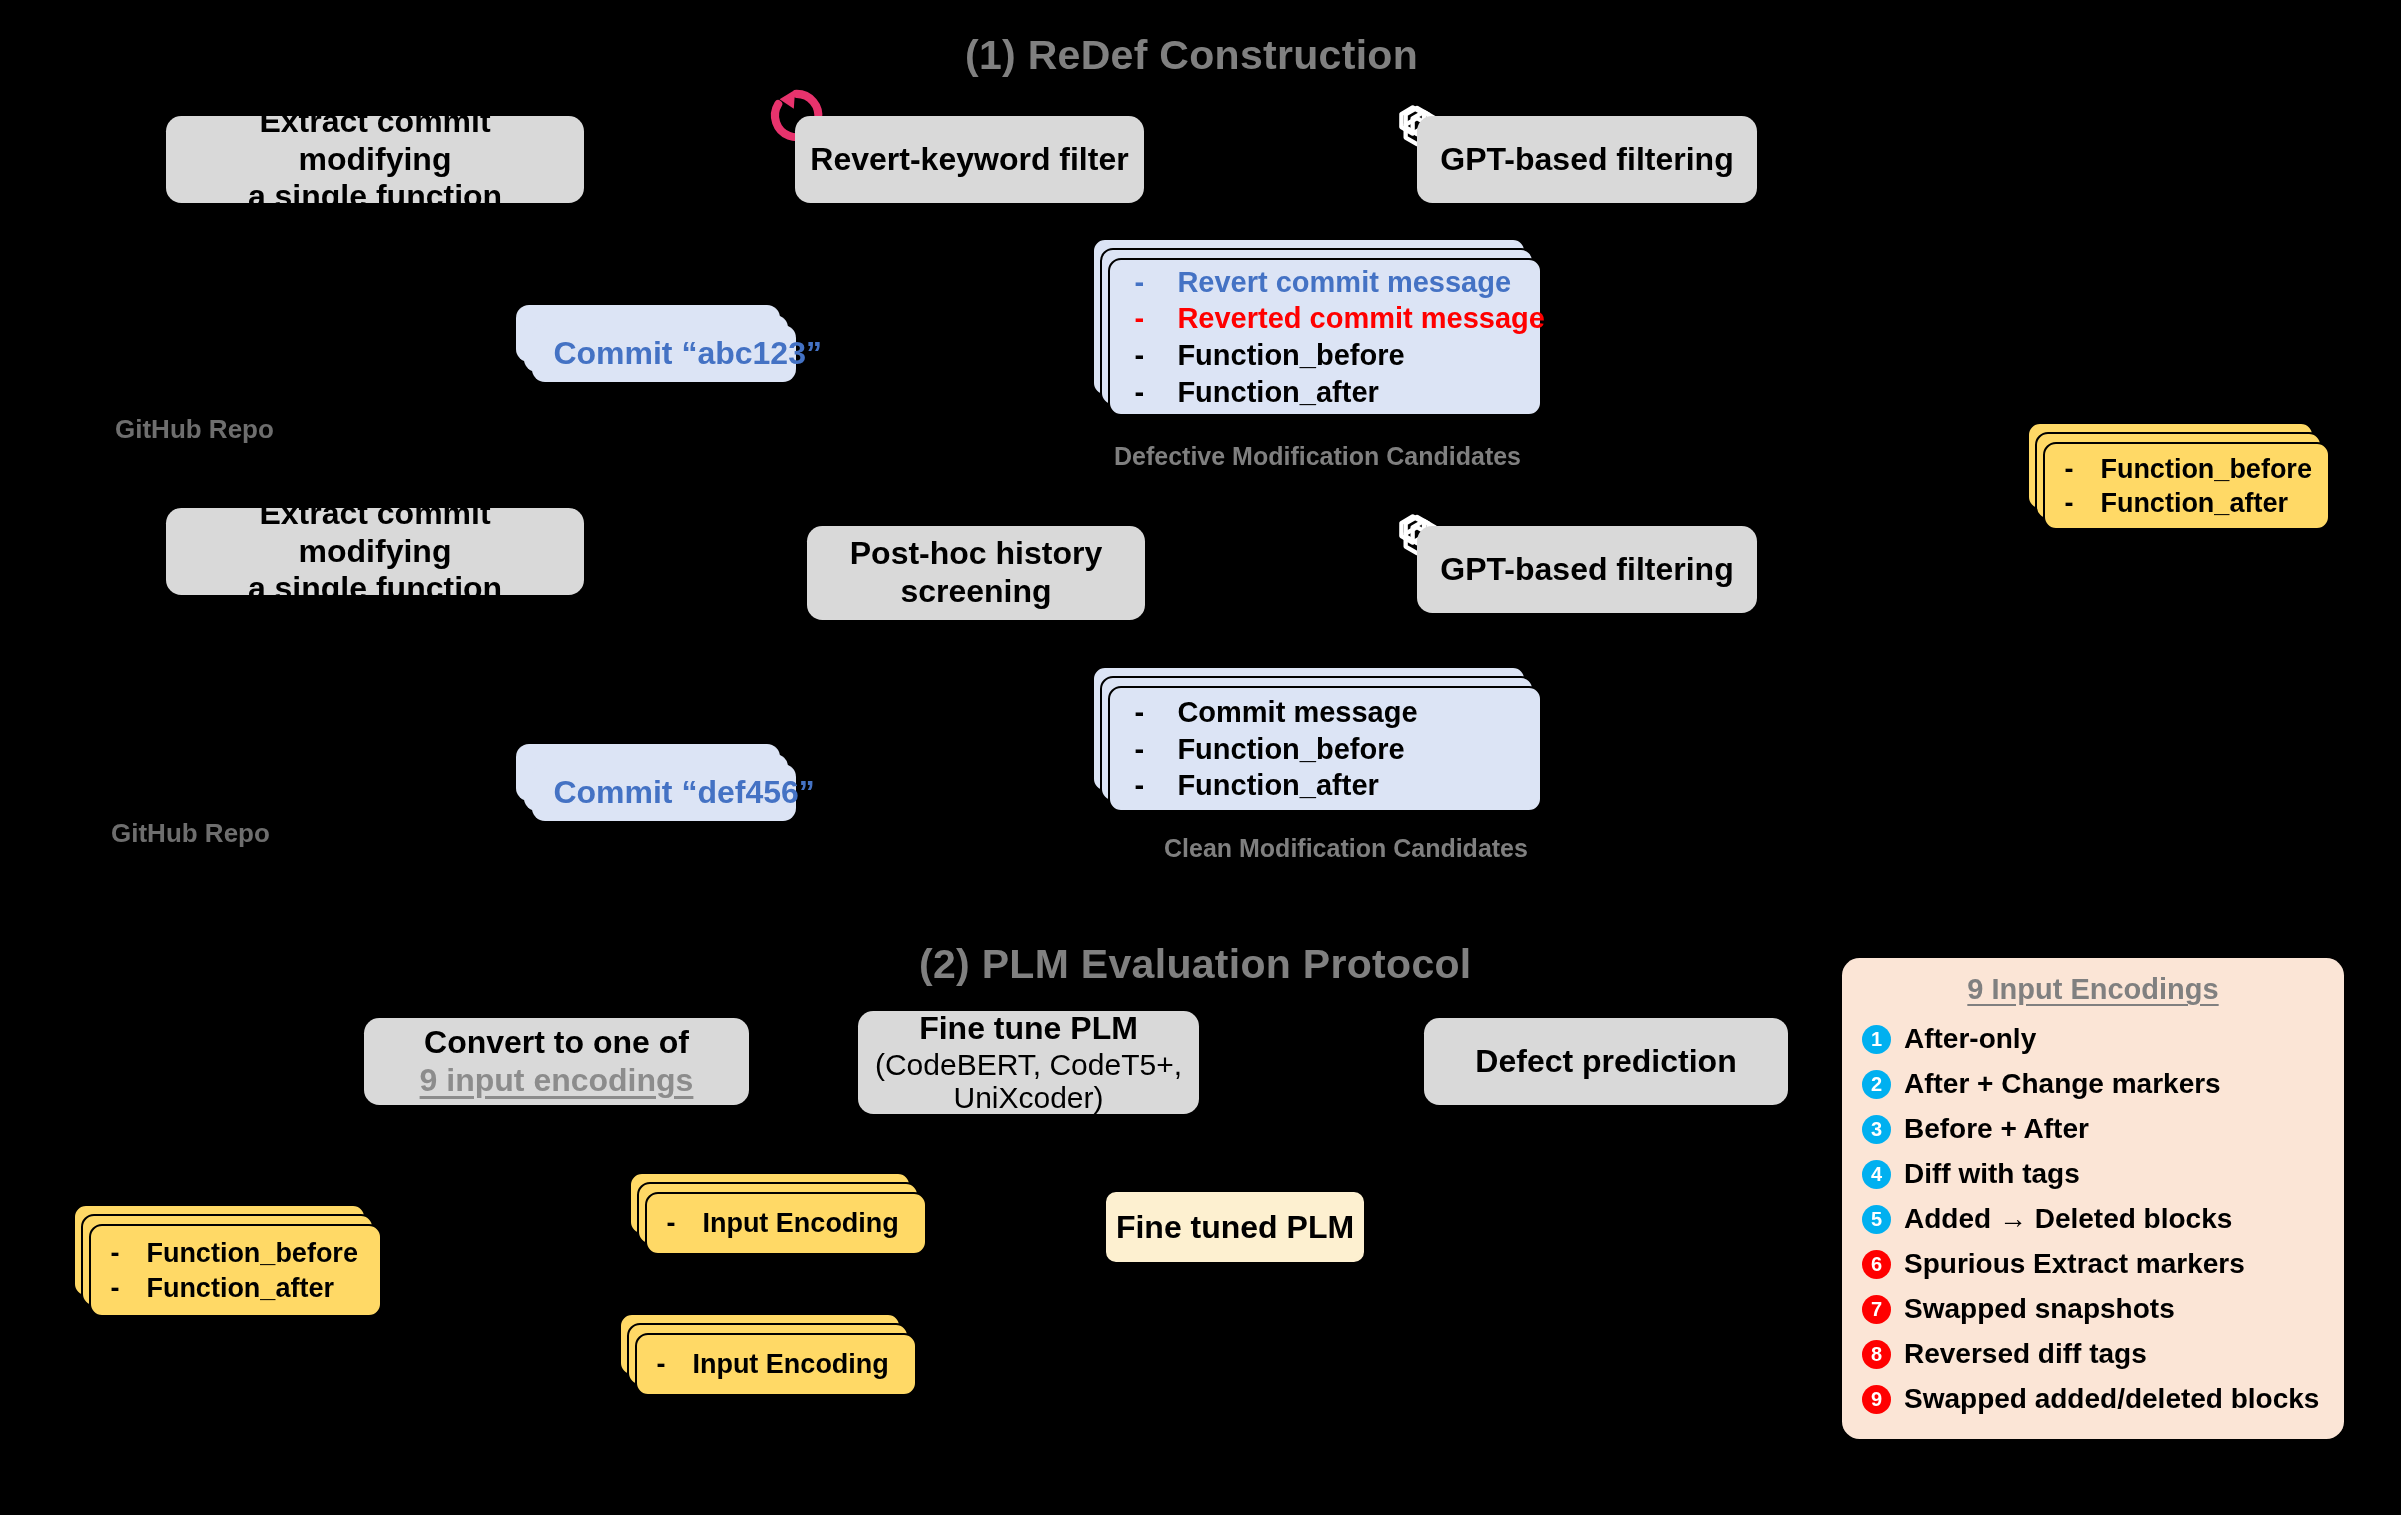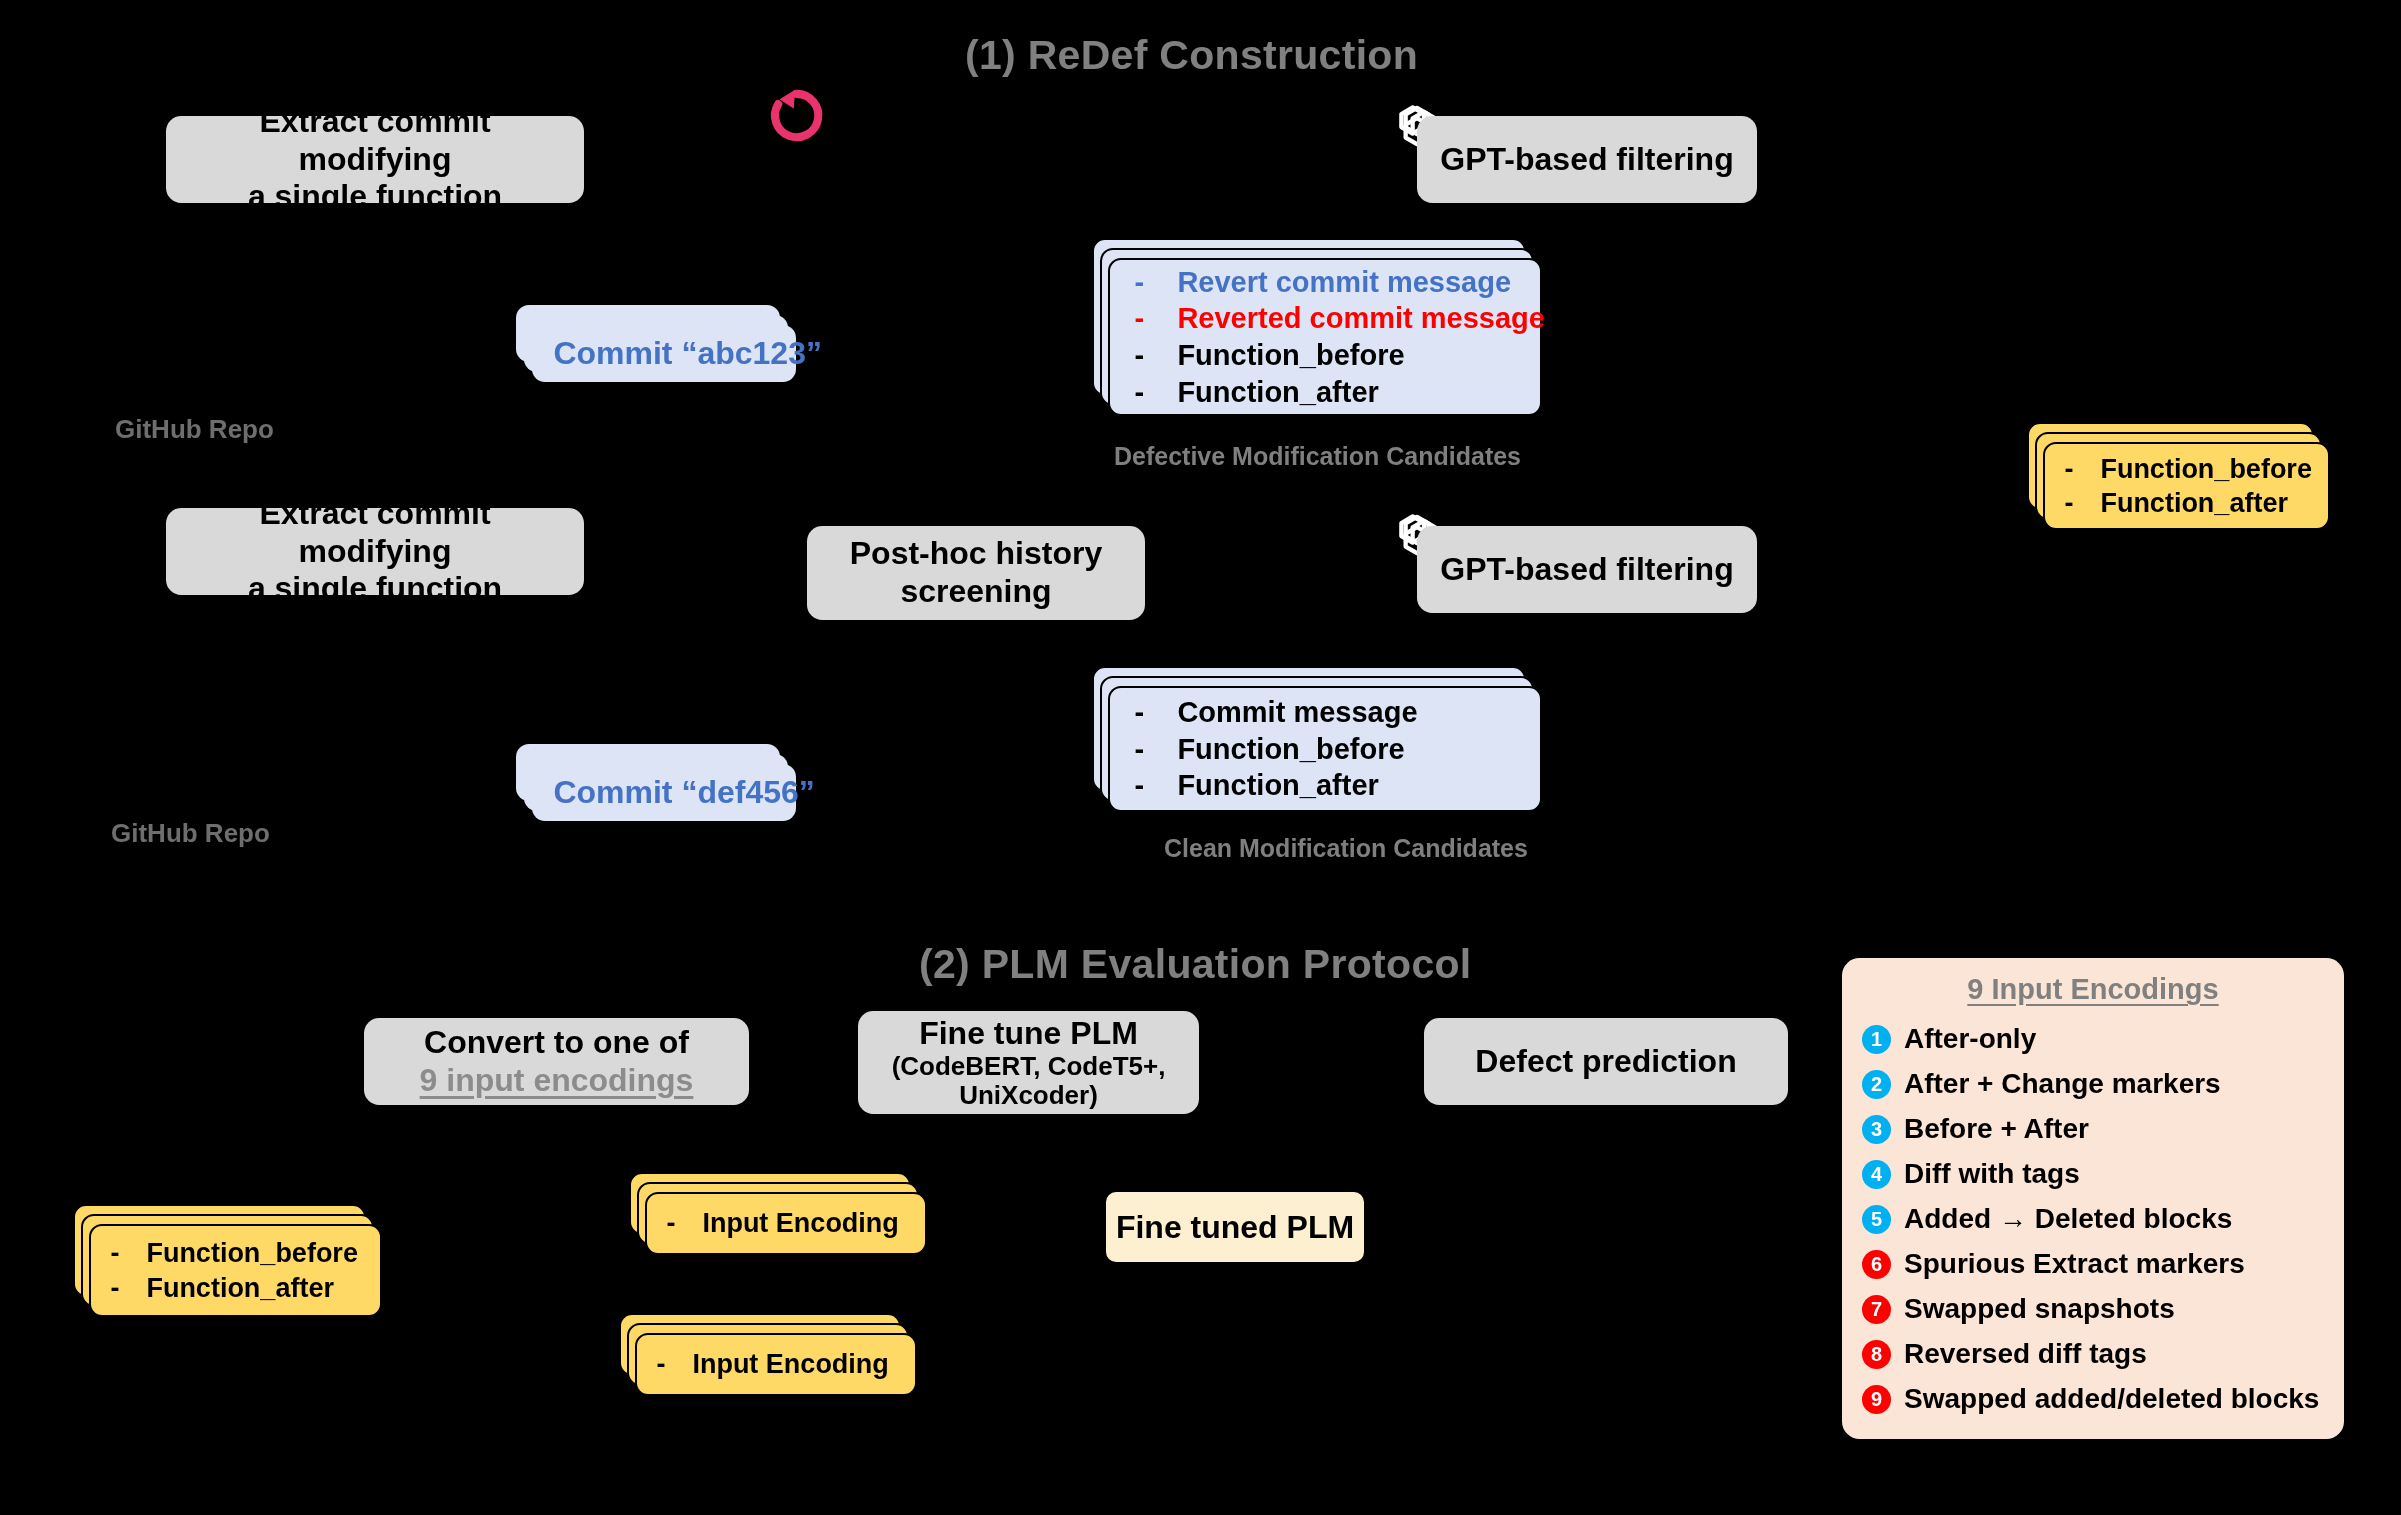--- a/index.html
+++ b/index.html
@@ -9,21 +9,21 @@
 
   
   .sec-title{position:absolute;color:#808080;font-weight:bold;font-size:41px;
              letter-spacing:0.3px;white-space:nowrap;}
 
   
   .gbox{position:absolute;background:#d9d9d9;border-radius:15.3px;
         display:flex;flex-direction:column;align-items:center;justify-content:center;
         color:#000;font-weight:bold;font-size:32px;line-height:1.18;text-align:center;
         padding:0 13px;box-sizing:border-box;}
-  .gbox .sub{font-weight:bold;font-size:26px;line-height:1.12;}
+  .gbox .sub{font-weight:normal;font-size:30px;line-height:1.12;}
 
   
   .caption{position:absolute;color:#7f7f7f;font-weight:bold;font-size:25px;white-space:nowrap;}
   .repo-label{position:absolute;color:#6e6e6e;font-weight:bold;font-size:26px;white-space:nowrap;}
 
   
   .stack{position:absolute;}
   .stack .sheet{position:absolute;border-radius:13px;box-sizing:border-box;}
   .stack .sheet.s1{left:0;top:0;}
   .stack .sheet.s2{left:8.2px;top:10px;}
@@ -77,20 +77,23 @@
     <div>a single function</div>
   </div>
 
   <div class="icon" style="left:764px;top:83px;width:65px;height:65px;">
     <svg width="65" height="65" viewBox="0 0 48 48">
       <path d="M24 8 A16 16 0 1 1 10.5 15.6" fill="none" stroke="#e8336d" stroke-width="6" stroke-linecap="round"></path>
       <path d="M23 5 L11.5 12 L22 19 Z" fill="#e8336d"></path>
     </svg>
   </div>
 
+  <div class="gbox" style="left:795px;top:116px;width:349px;height:87px;">
+    <div>Revert-keyword filter</div>
+  </div>
 
   <div class="icon" style="left:1384px;top:93px;width:66px;height:66px;">
     <svg width="66" height="66" viewBox="0 0 64 64">
       <g fill="none" stroke="#ffffff" stroke-width="4.2" stroke-linejoin="round" stroke-linecap="round">
         <path d="M32 14.5 L43 20.8 L43 33.4 L32 39.7 L21 33.4 L21 20.8 Z"></path>
         <path d="M32 24.3 L43 30.6 L43 43.2 L32 49.5 L21 43.2 L21 30.6 Z"></path>
         <path d="M23.5 19.4 L34.5 13.1 L45.5 19.4 L45.5 32 L34.5 38.3 L23.5 32 Z" transform="rotate(60 32 32)"></path>
         <path d="M23.5 19.4 L34.5 13.1 L45.5 19.4 L45.5 32 L34.5 38.3 L23.5 32 Z" transform="rotate(-60 32 32)"></path>
       </g>
     </svg>

